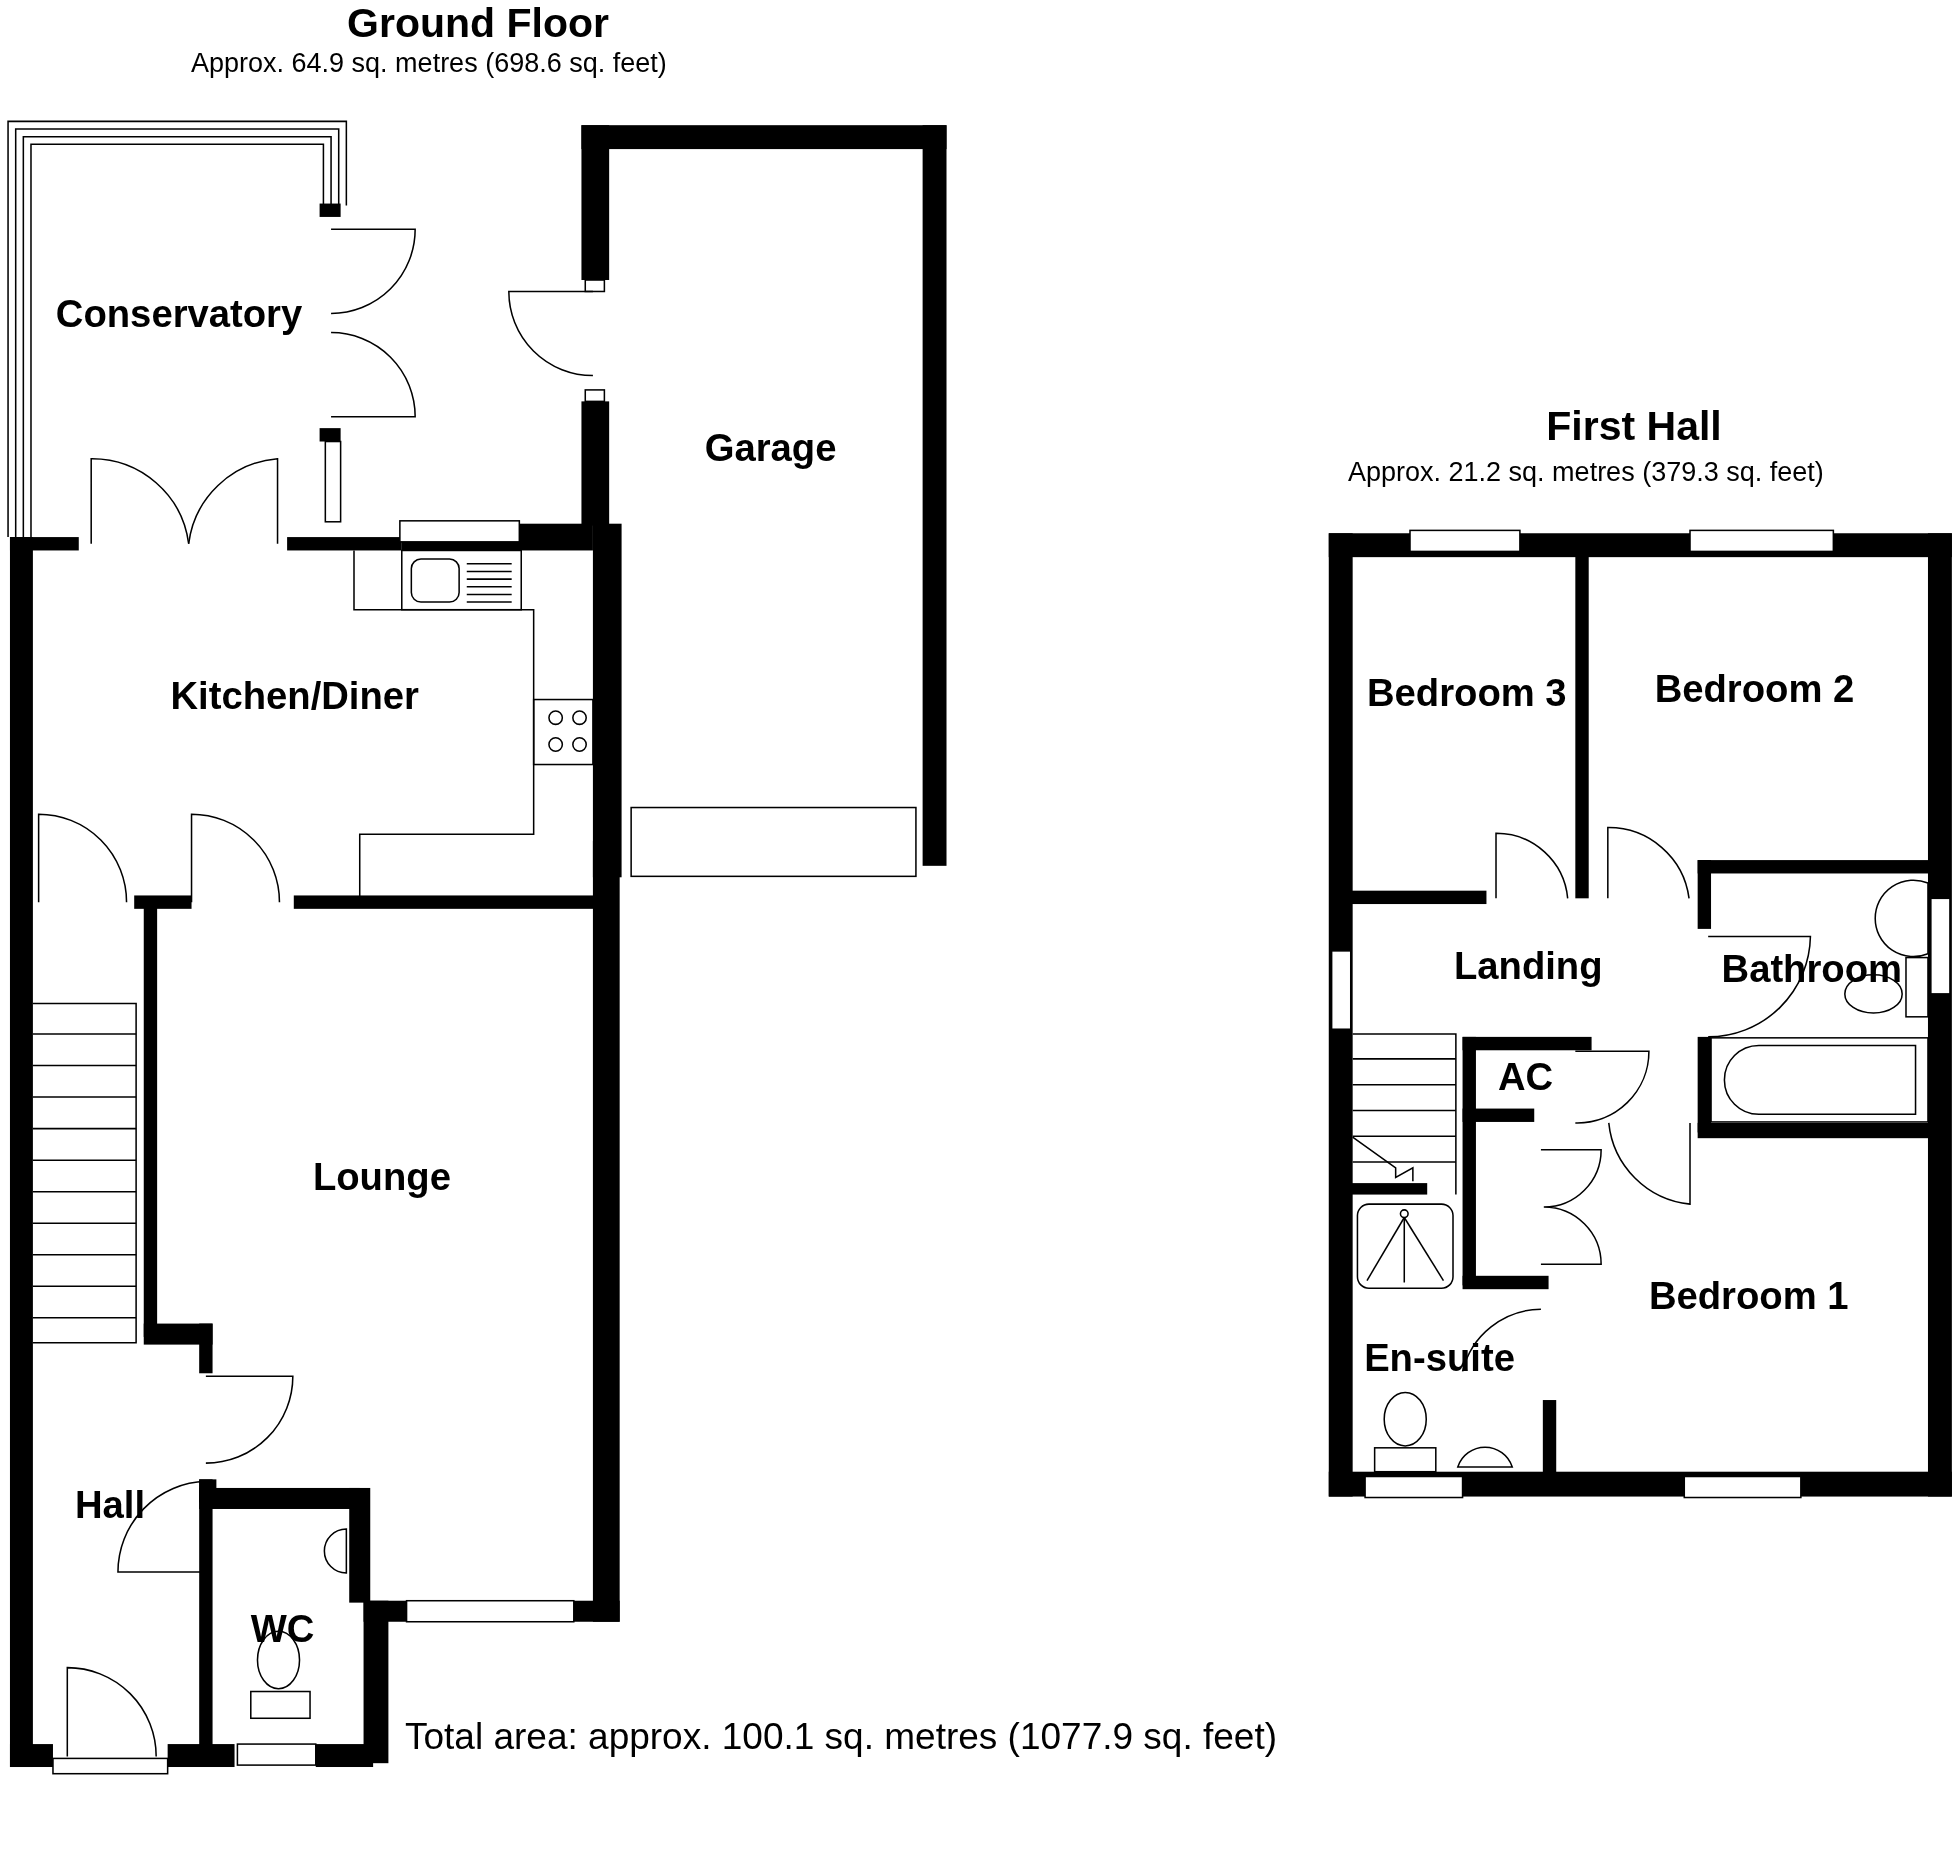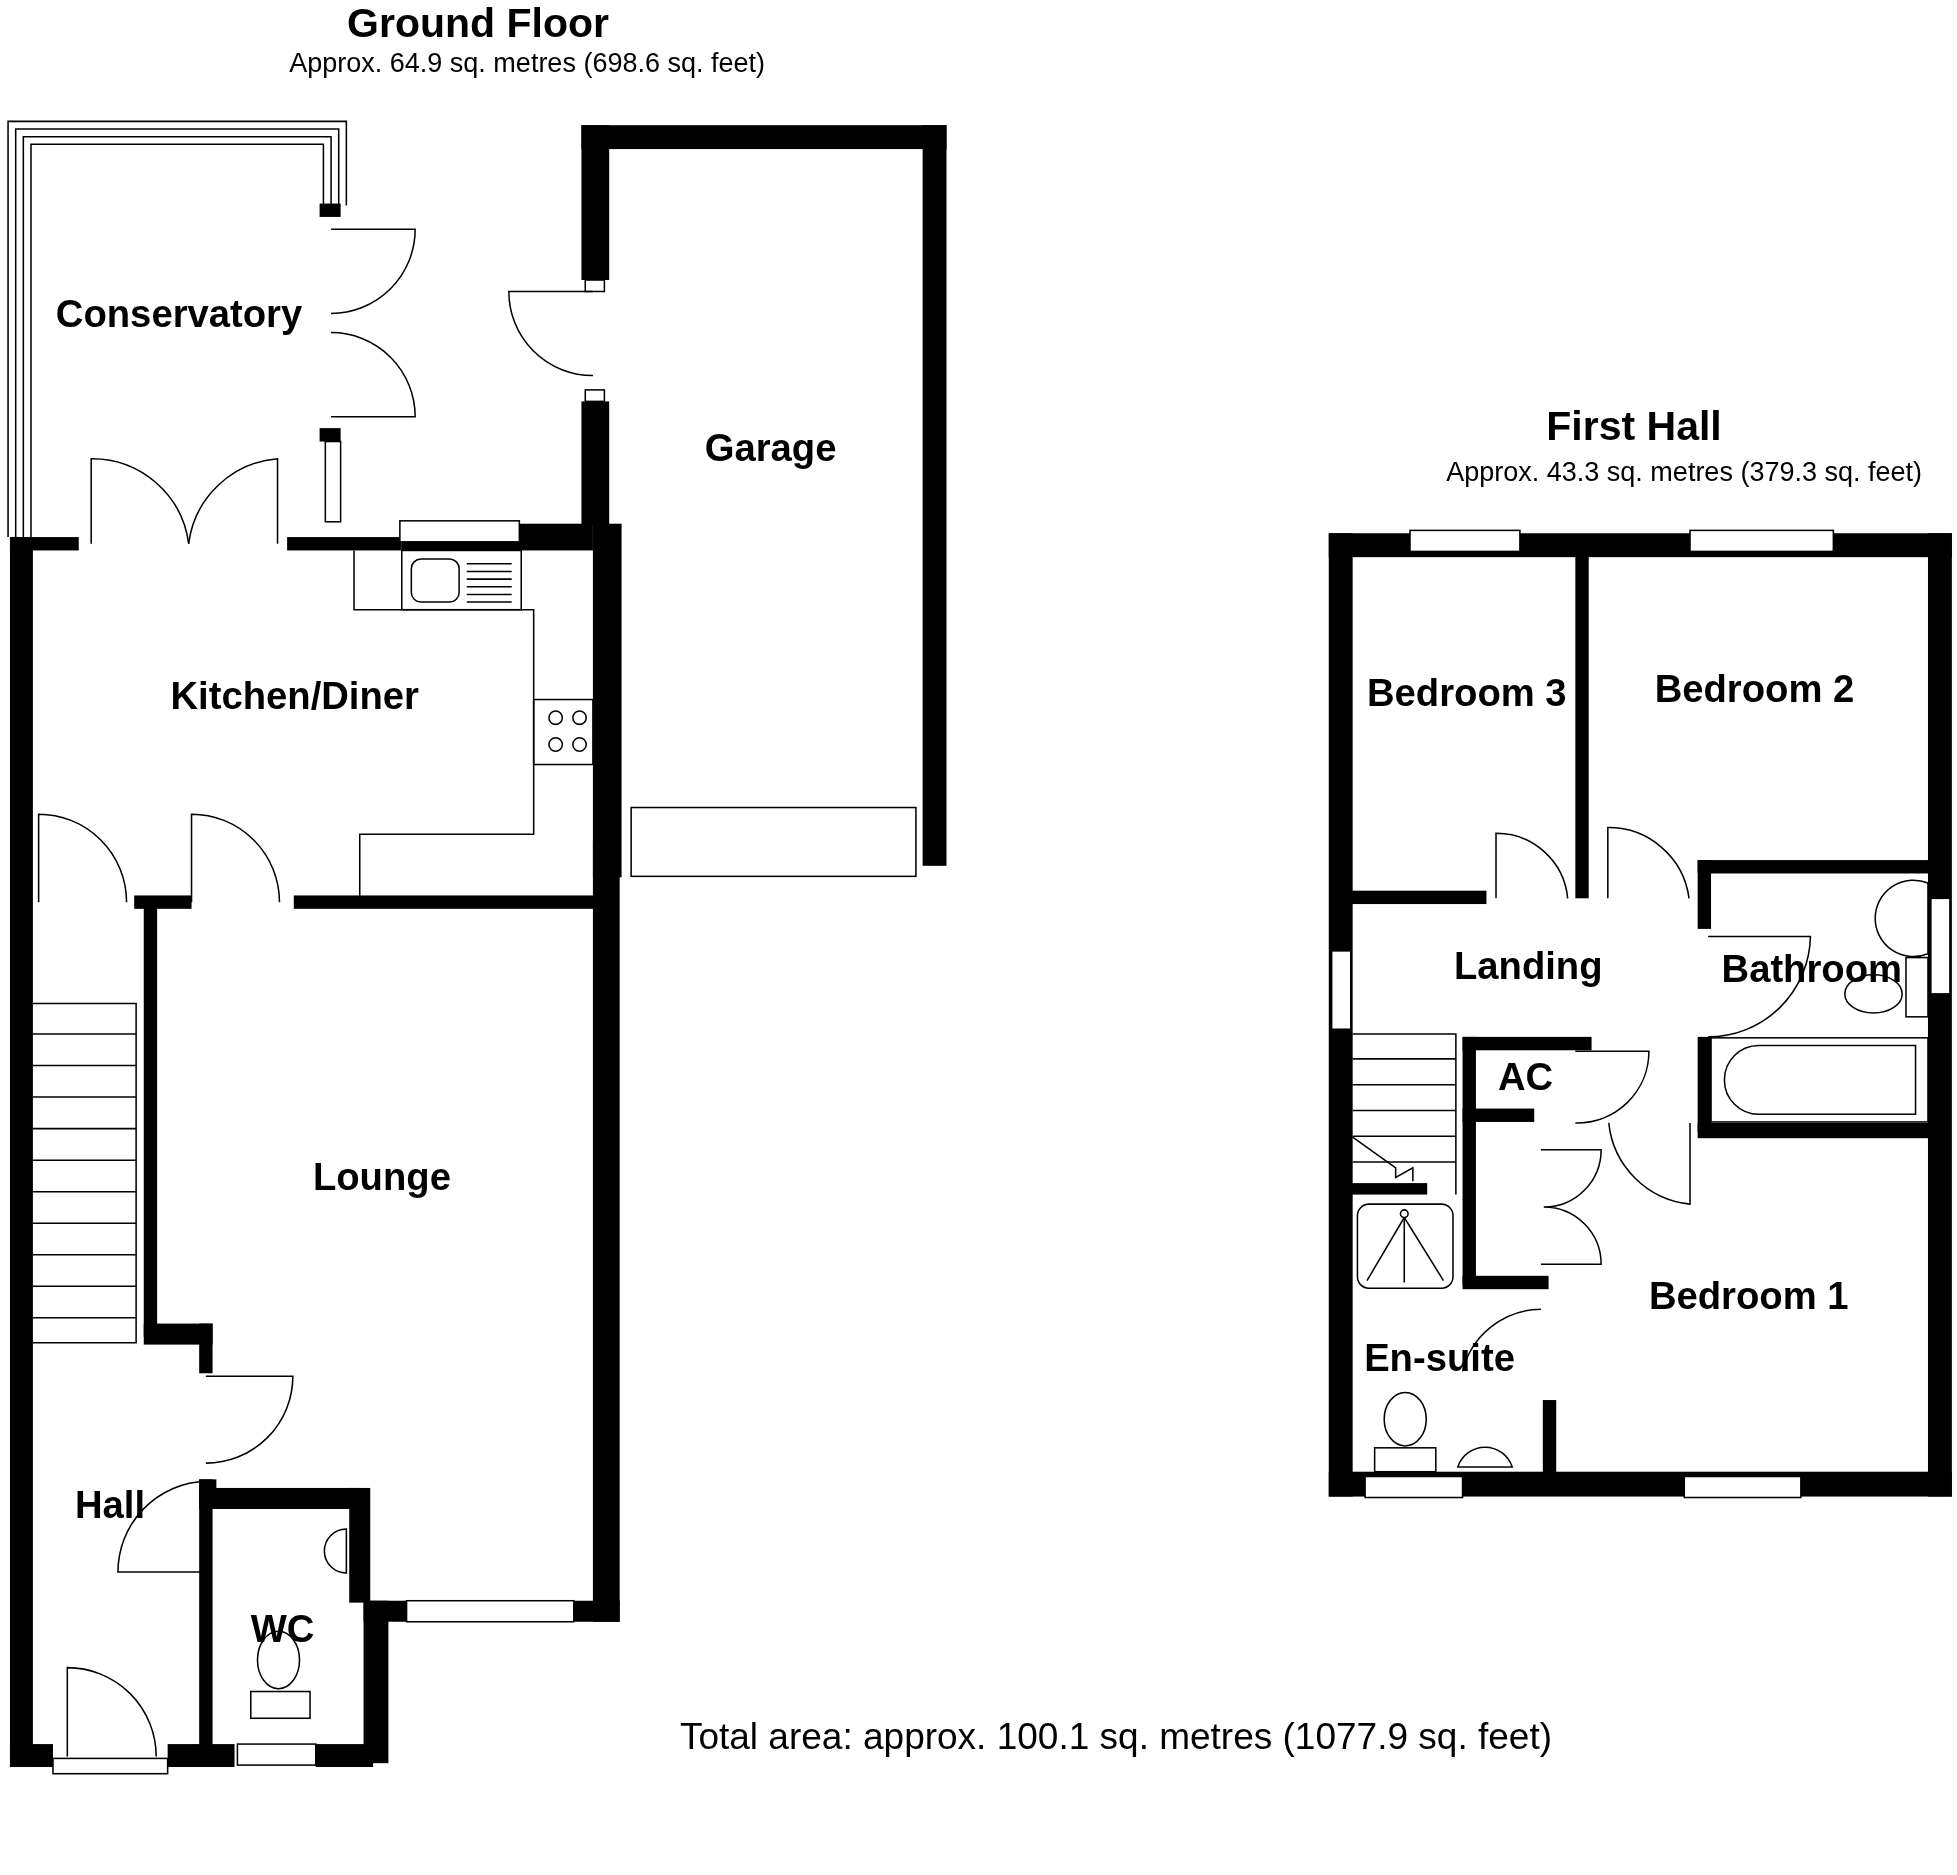--- a/index.html
+++ b/index.html
@@ -1,32 +1,32 @@
 <!DOCTYPE html>
 <html><head>
 <meta charset="utf-8">
 <style>
   html, body { margin:0; padding:0; background:#ffffff; }
   body { width:1958px; height:1875px; position:relative; overflow:hidden; font-family:"Liberation Sans", sans-serif; color:#000; }
   .title { position:absolute; font-weight:bold; text-align:center; }
-  .sub { position:absolute; text-align:right; }
+  .sub { position:absolute; text-align:left; }
   svg { position:absolute; left:0; top:0; }
   .wall { fill:#000; }
   .thin { fill:none; stroke:#000; stroke-width:1.6; }
   .win { fill:#fff; stroke:#000; stroke-width:1.6; }
   .lbl { font-family:"Liberation Sans", sans-serif; font-weight:bold; font-size:40px; fill:#000; }
 </style>
 </head>
 <body>
 
 <div class="title" style="left:287px;top:0px;width:382px;font-size:41px;">Ground Floor</div>
 <div class="sub" style="left:191px;top:48px;width:574px;font-size:27px;">Approx. 64.9 sq. metres (698.6 sq. feet)</div>
 
 <div class="title" style="left:1443px;top:403px;width:382px;font-size:41px;">First Hall</div>
-<div class="sub" style="left:1348px;top:457px;width:574px;font-size:27px;">Approx. 43.3 sq. metres (379.3 sq. feet)</div>
+<div class="sub" style="left:1348px;top:457px;width:574px;font-size:27px;">Approx. 21.2 sq. metres (379.3 sq. feet)</div>
 
 <div class="sub" style="left:405px;top:1716px;width:1147px;font-size:37px;">Total area: approx. 100.1 sq. metres (1077.9 sq. feet)</div>
 
 <svg width="1958" height="1875" viewBox="0 0 2048 1962">
 
   <g>
 
     <g>
       <path class="thin" d="M8 562 L8 127 L362 127 L362 215"></path>
       <path class="thin" d="M16 562 L16 135 L354 135 L354 215"></path>

